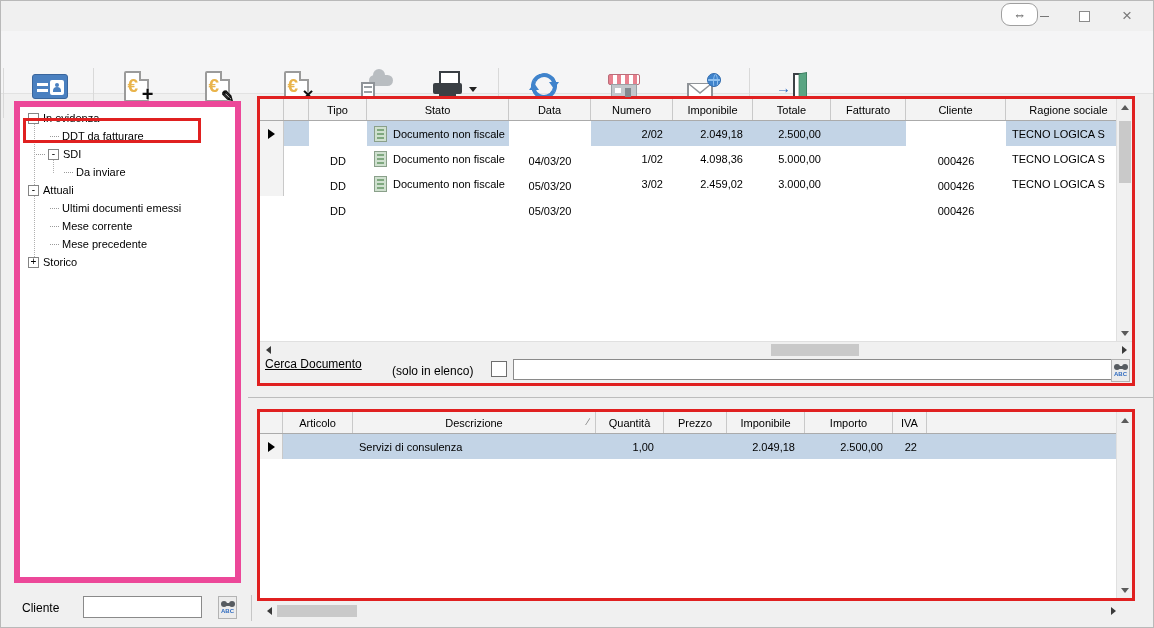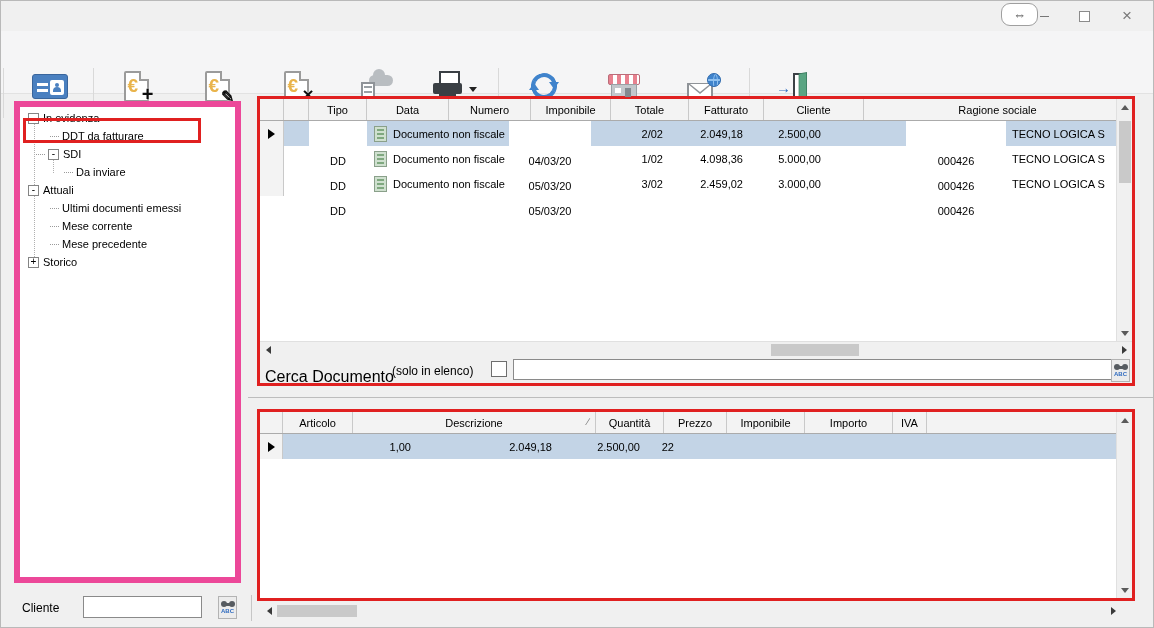--- a/index.html
+++ b/index.html
@@ -146,21 +146,21 @@
   .hscroll { position:absolute; left:0; height:16px; background:#f0f0f0; }
   .sbtn { position:absolute; width:16px; height:16px; display:flex; align-items:center; justify-content:center; }
   .tri-up    { width:0;height:0;border-left:4px solid transparent;border-right:4px solid transparent;border-bottom:5px solid #5a5a5a; }
   .tri-down  { width:0;height:0;border-left:4px solid transparent;border-right:4px solid transparent;border-top:5px solid #5a5a5a; }
   .tri-left  { width:0;height:0;border-top:4px solid transparent;border-bottom:4px solid transparent;border-right:5px solid #3a3a3a; }
   .tri-right { width:0;height:0;border-top:4px solid transparent;border-bottom:4px solid transparent;border-left:5px solid #3a3a3a; }
   .thumb { position:absolute; background:#c9c9c9; }
 
   
   .search-row { position:absolute; left:0; right:0; top:258px; height:26px; background:#f0f0f0; }
-  .search-row .slabel { position:absolute; left:5px; top:11px; font-size:16px; }
+  .search-row .slabel { position:absolute; left:5px; top:0; font-size:12px;text-decoration:underline; }
   .search-row .shint  { position:absolute; left:132px; top:7px; font-size:12px; }
   .schk { position:absolute; left:231px; top:4px; width:16px; height:16px; background:#fff; border:1px solid #6e6e6e; }
   .sinput { position:absolute; left:253px; top:2px; width:600px; height:21px; border:1px solid #8a8a8a; background:#fff;
             font-family:"Liberation Sans", sans-serif; font-size:11px; padding:0 4px; }
   .abc-btn { width:19px; height:23px; background:#ececec; border:1px solid #b3b3b3; display:flex; flex-direction:column;
              align-items:center; justify-content:center; cursor:default; }
   .binoc { width:6px; height:6px; border-radius:50%; background:#565b60; box-shadow:8px 0 0 #565b60; margin:0 8px 1px 0; position:relative; }
   .binoc::after { content:""; position:absolute; left:5px; top:2px; width:4px; height:3px; background:#565b60; }
   .abc-txt { font-size:6px; font-weight:bold; color:#2f6bbf; line-height:6px; }
   .abc-top { position:absolute; right:2px; top:2px; }
@@ -333,20 +333,21 @@
 
     <div class="tree-red-box"></div>
   </div>
 
   <div class="red1">
     <div class="grid-wrap">
       <div class="ghead">
         <div class="hc c0"></div>
         <div class="hc c1"></div>
         <div class="hc c2">Tipo</div>
+        <div class="hc c3">Stato</div>
         <div class="hc c4">Data</div>
         <div class="hc c5">Numero</div>
         <div class="hc c6">Imponibile</div>
         <div class="hc c7">Totale</div>
         <div class="hc c8">Fatturato</div>
         <div class="hc c9">Cliente</div>
         <div class="hc c10">Ragione sociale</div>
       </div>
 
       <div class="grow selected">
@@ -451,20 +452,21 @@
       <div class="hc d6">Importo</div>
       <div class="hc d7">IVA</div>
       <div class="hc d8"></div>
     </div>
 
     <div class="grow selected">
       <div class="selcell d0">
           <span class="ptr"></span>
         </div>
       <div class="cell d1"></div>
+      <div class="cell d2 lft">Servizi di consulenza</div>
       <div class="cell d3 num">1,00</div>
       <div class="cell d4 num"></div>
       <div class="cell d5 num">2.049,18</div>
       <div class="cell d6 num">2.500,00</div>
       <div class="cell d7 num">22</div>
       <div class="cell d8"></div>
     </div>
 
     <div class="vscroll" style="height:186px;">
       <div class="sbtn" style="top:0;">

